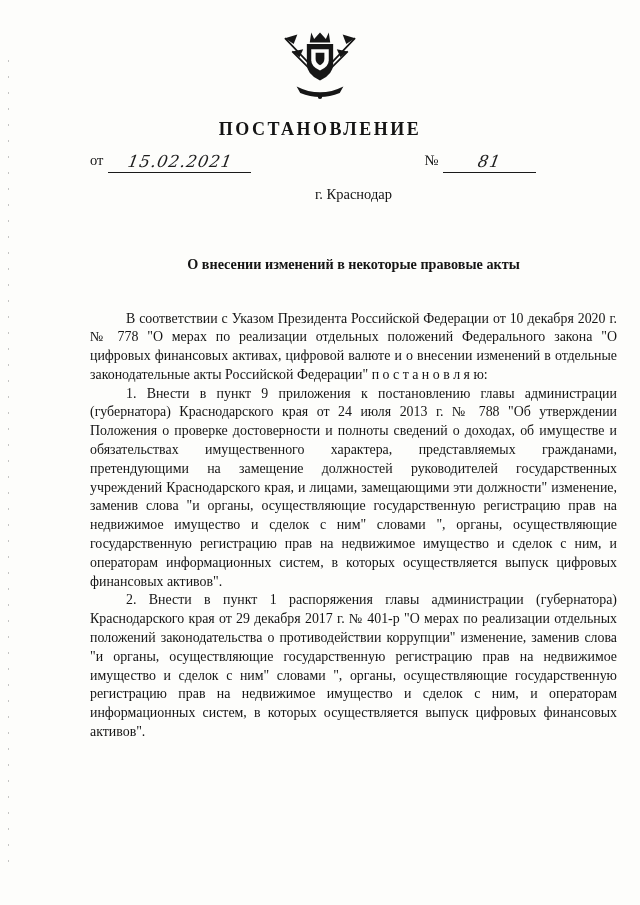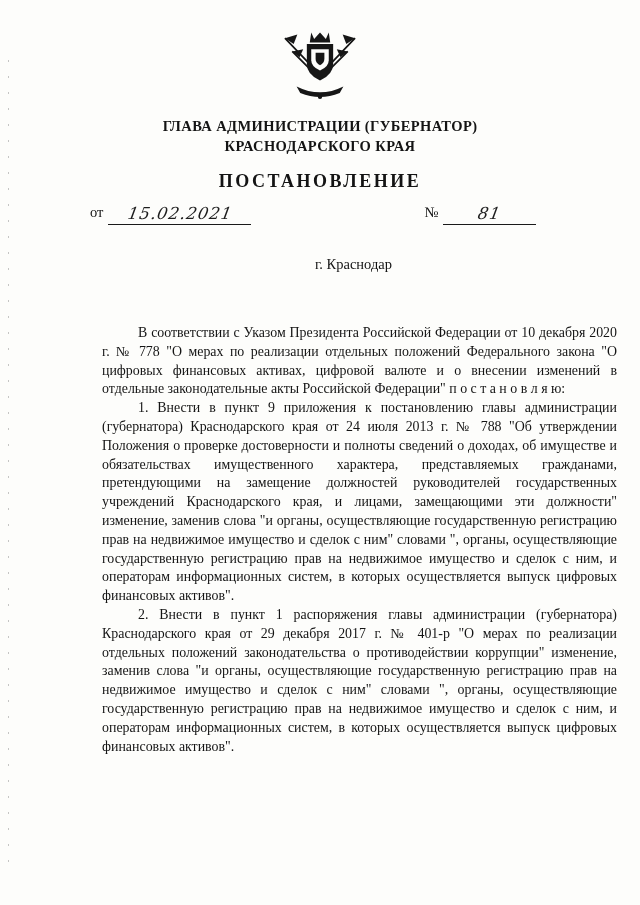--- a/index.html
+++ b/index.html
@@ -65,37 +65,37 @@
     display: inline-block;
     font-family: "DejaVu Serif", serif;
     font-style: italic;
     font-size: 16.5px;
     letter-spacing: 1px;
     transform: skewX(-10deg);
     padding-bottom: 1px;
     color: #1d1d1d;
   }
 
-  .city { text-align: center; font-size: 14.5px; margin-top: 31px; }
+  .city { text-align: center; font-size: 14.5px; margin-top: 13px; }
 
   .title {
     text-align: center;
     font-weight: bold;
     font-size: 14.2px;
     line-height: 20.5px;
     margin-top: 51px;
   }
 
   .body {
     margin-top: 35px;
     font-size: 13.9px;
     line-height: 18.8px;
     text-align: justify;
   }
-  .body p { text-indent: 36px; margin-left: 12px; }
+  .body p { text-indent: 36px; }
   .body p.cutoff { text-align-last: justify; }
 </style>
 </head>
 <body>
 
 <div class="page">
 
   <div class="emblem">
     <svg viewBox="0 0 120 104" width="88" height="76" aria-hidden="true">
       <g fill="#161616" stroke="#161616">
@@ -112,40 +112,37 @@
         <path d="M42 22 h36 v27 q0 15 -18 23 q-18 -8 -18 -23 z" stroke="none"></path>
         <path d="M48 29 h24 v15 q0 9 -12 14 q-12 -5 -12 -14 z" fill="#fdfdfb" stroke="none"></path>
         <path d="M54 34 h12 v8 q0 6 -6 9 q-6 -3 -6 -9 z" stroke="none"></path>
 
         <path d="M28 80 q32 16 64 0 l-5 9 q-27 11 -54 0 z" stroke="none"></path>
         <circle cx="60" cy="94" r="3" stroke="none"></circle>
       </g>
     </svg>
   </div>
 
-  <div class="org">
-    <div>ГЛАВА АДМИНИСТРАЦИИ (ГУБЕРНАТОР)</div>
-    <div>КРАСНОДАРСКОГО КРАЯ</div>
-  </div>
 
   <div class="doctype">ПОСТАНОВЛЕНИЕ</div>
 
   <div class="content">
 
     <div class="dateline">
       <span class="lbl">от</span>
       <span class="blank date-blank"><span class="handwriting">15.02.2021</span></span>
       <span class="gap"></span>
       <span class="lbl">№</span>
       <span class="blank num-blank"><span class="handwriting">81</span></span>
     </div>
 
     <div class="city">г. Краснодар</div>
 
     <div class="title">
+      <div>О внесении изменений в некоторые правовые акты</div>
     </div>
 
     <div class="body">
       <p>В соответствии с Указом Президента Российской Федерации от 10 декабря 2020 г. № 778 "О мерах по реализации отдельных положений Федерального закона "О цифровых финансовых активах, цифровой валюте и о внесении изменений в отдельные законодательные акты Российской Федерации" п о с т а н о в л я ю:</p>
       <p>1. Внести в пункт 9 приложения к постановлению главы администрации (губернатора) Краснодарского края от 24 июля 2013 г. № 788 "Об утверждении Положения о проверке достоверности и полноты сведений о доходах, об имуществе и обязательствах имущественного характера, представляемых гражданами, претендующими на замещение должностей руководителей государственных учреждений Краснодарского края, и лицами, замещающими эти должности" изменение, заменив слова "и органы, осуществляющие государственную регистрацию прав на недвижимое имущество и сделок с ним" словами ", органы, осуществляющие государственную регистрацию прав на недвижимое имущество и сделок с ним, и операторам информационных систем, в которых осуществляется выпуск цифровых финансовых активов".</p>
       <p>2. Внести в пункт 1 распоряжения главы администрации (губернатора) Краснодарского края от 29 декабря 2017 г. № 401-р "О мерах по реализации отдельных положений законодательства о противодействии коррупции" изменение, заменив слова "и органы, осуществляющие государственную регистрацию прав на недвижимое имущество и сделок с ним" словами ", органы, осуществляющие государственную регистрацию прав на недвижимое имущество и сделок с ним, и операторам информационных систем, в которых осуществляется выпуск цифровых финансовых активов".</p>
     </div>
 
   </div>
 

